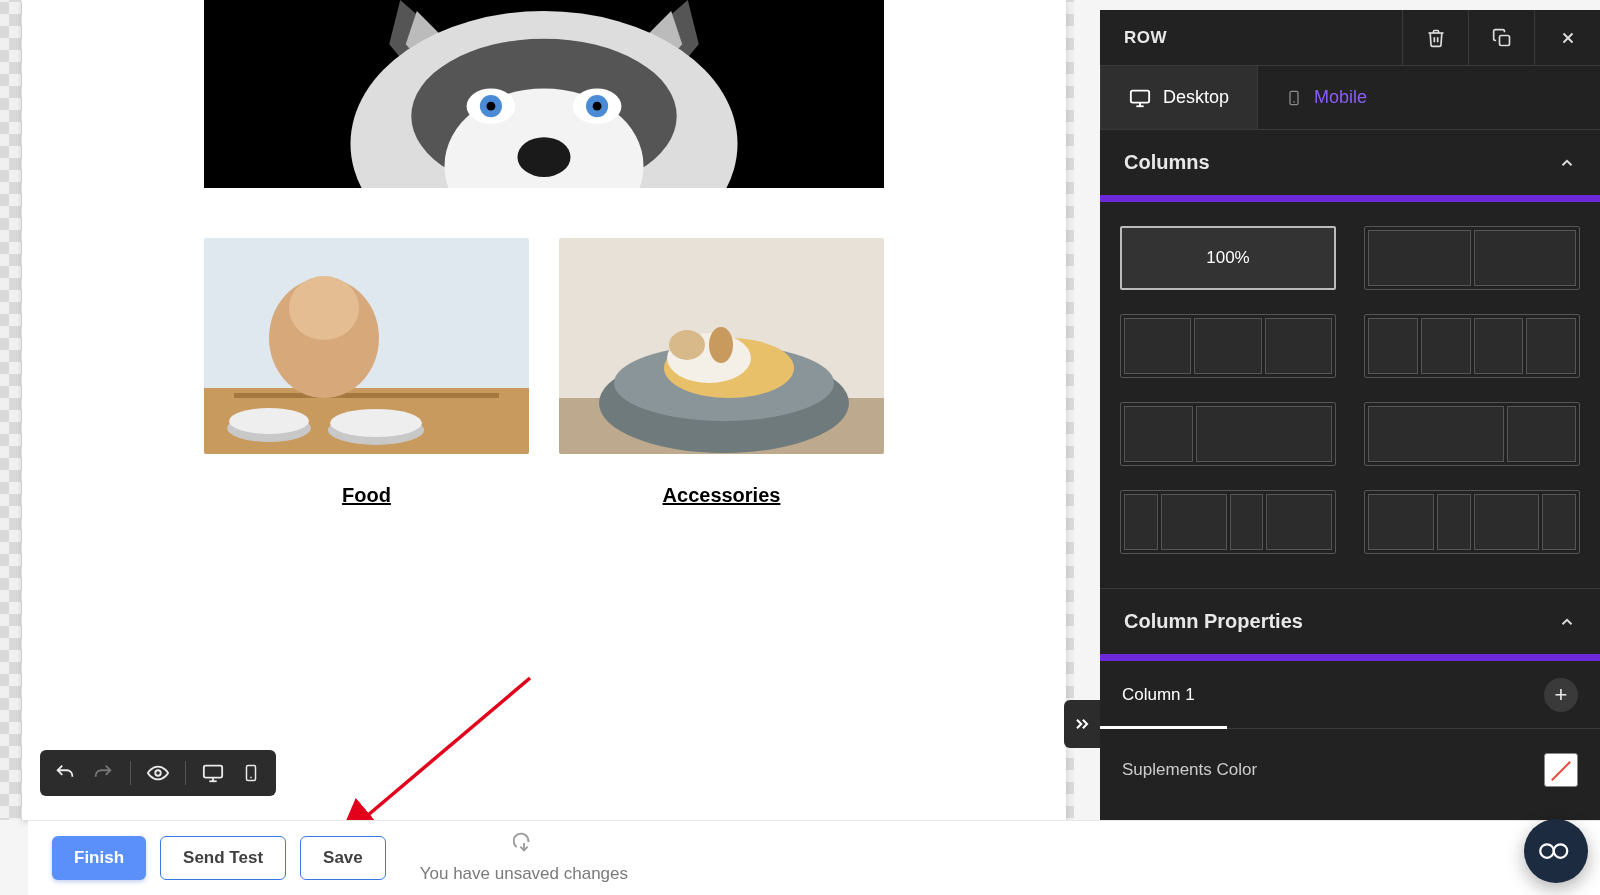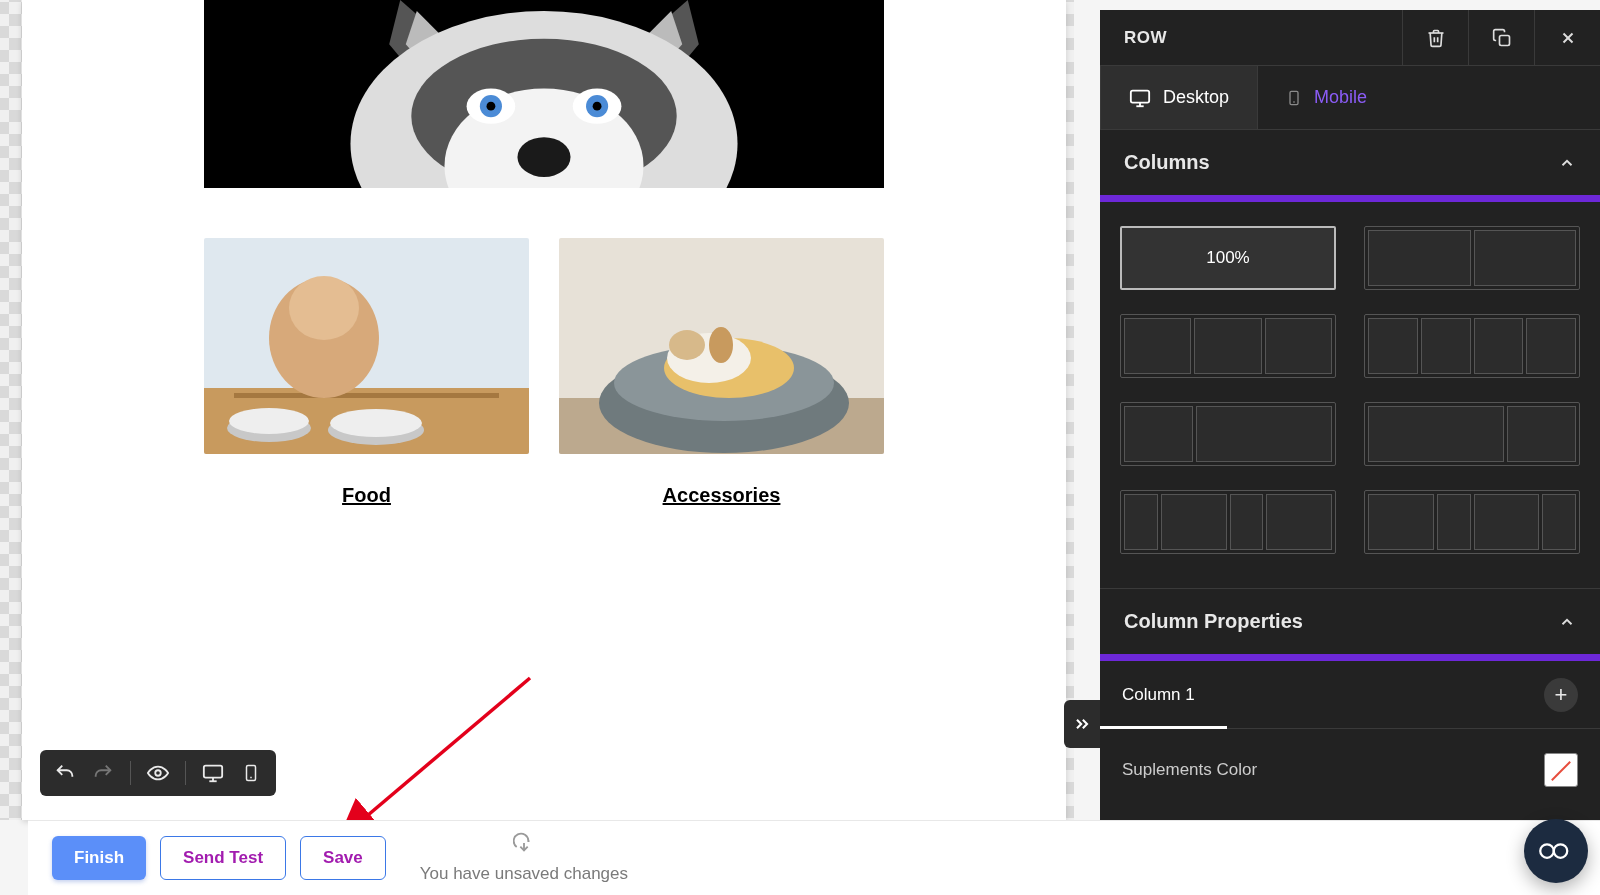--- a/index.html
+++ b/index.html
@@ -23,21 +23,21 @@
 .canvas-tb .ic { width: 22px; height: 22px; display: flex; align-items: center; justify-content: center; cursor: pointer; opacity: .9; }
 .canvas-tb .ic.dis { opacity: .35; cursor: default; }
 
 
 .arrow { position: absolute; pointer-events: none; }
 
 
 .bottom { position: absolute; left: 0; right: 0; bottom: 0; height: 75px; background: #fff; display: flex; align-items: center; padding: 0 24px; gap: 14px; border-top: 1px solid #e8e8e8; margin-left: 28px; }
 .btn { height: 44px; padding: 0 22px; border-radius: 6px; font-size: 17px; font-weight: 600; display: flex; align-items: center; cursor: pointer; border: none; }
 .btn-primary { background: #5b8ff9; color: #fff; box-shadow: 0 2px 4px rgba(60,100,200,.3); }
-.btn-outline { background: #fff; color: #a21caf; border: 1.5px solid #3b78e7; }
+.btn-outline { background: #fff; color: #404040; border: 1.5px solid #3b78e7; }
 .unsaved { display: flex; align-items: center; gap: 10px; margin-left: 20px; color: #7a7a7a; font-size: 17px; flex-direction: column; }
 
 
 .fab { position: absolute; right: 12px; bottom: 12px; width: 64px; height: 64px; border-radius: 50%; background: #1c2b40; display: flex; align-items: center; justify-content: center; color: #fff; box-shadow: 0 6px 18px rgba(0,0,0,.3); cursor: pointer; }
 
 
 .sidebar { position: absolute; right: 0; top: 10px; width: 500px; bottom: 75px; background: #222; color: #e8e8e8; font-size: 16px; display: flex; flex-direction: column; }
 .sb-head { height: 56px; display: flex; align-items: center; padding-left: 24px; border-bottom: 1px solid #3a3a3a; }
 .sb-head .title { font-weight: 700; font-size: 17px; letter-spacing: .5px; flex: 1; }
 .sb-head .hbtn { width: 66px; height: 56px; display: flex; align-items: center; justify-content: center; border-left: 1px solid #3a3a3a; cursor: pointer; }

